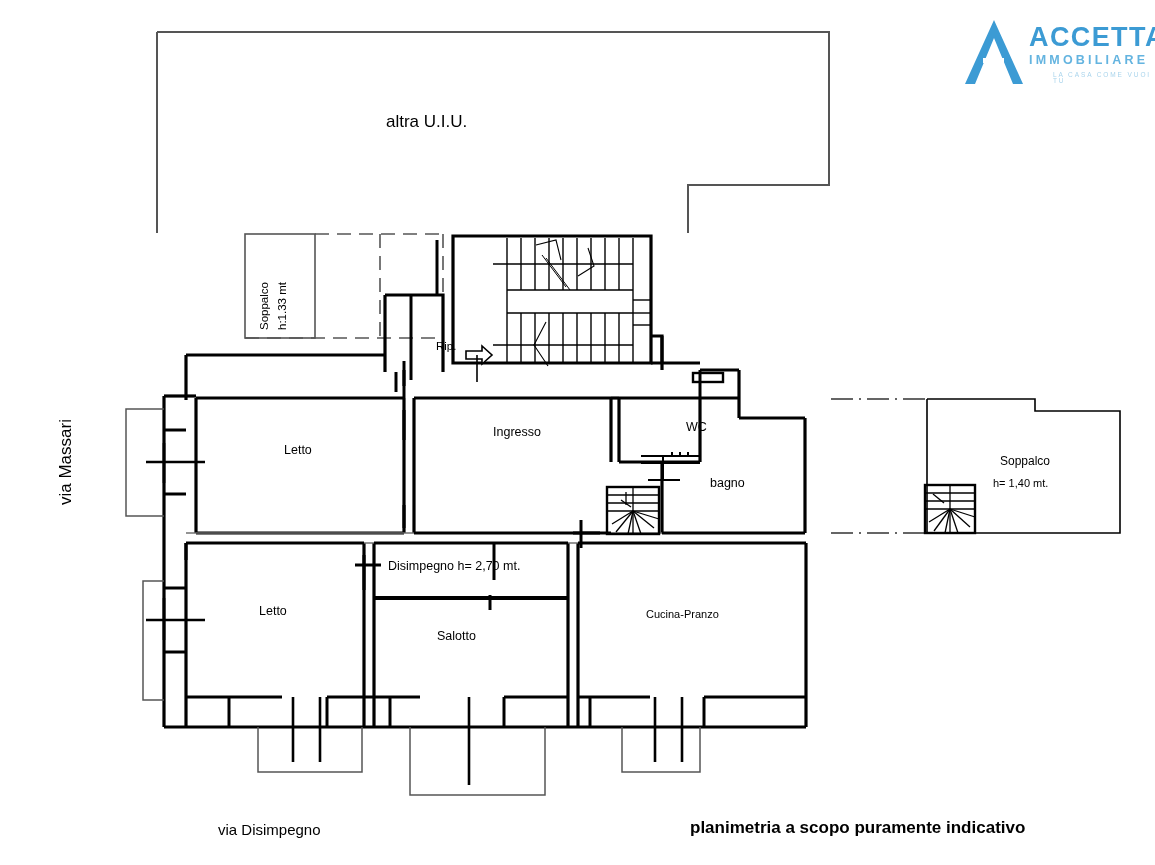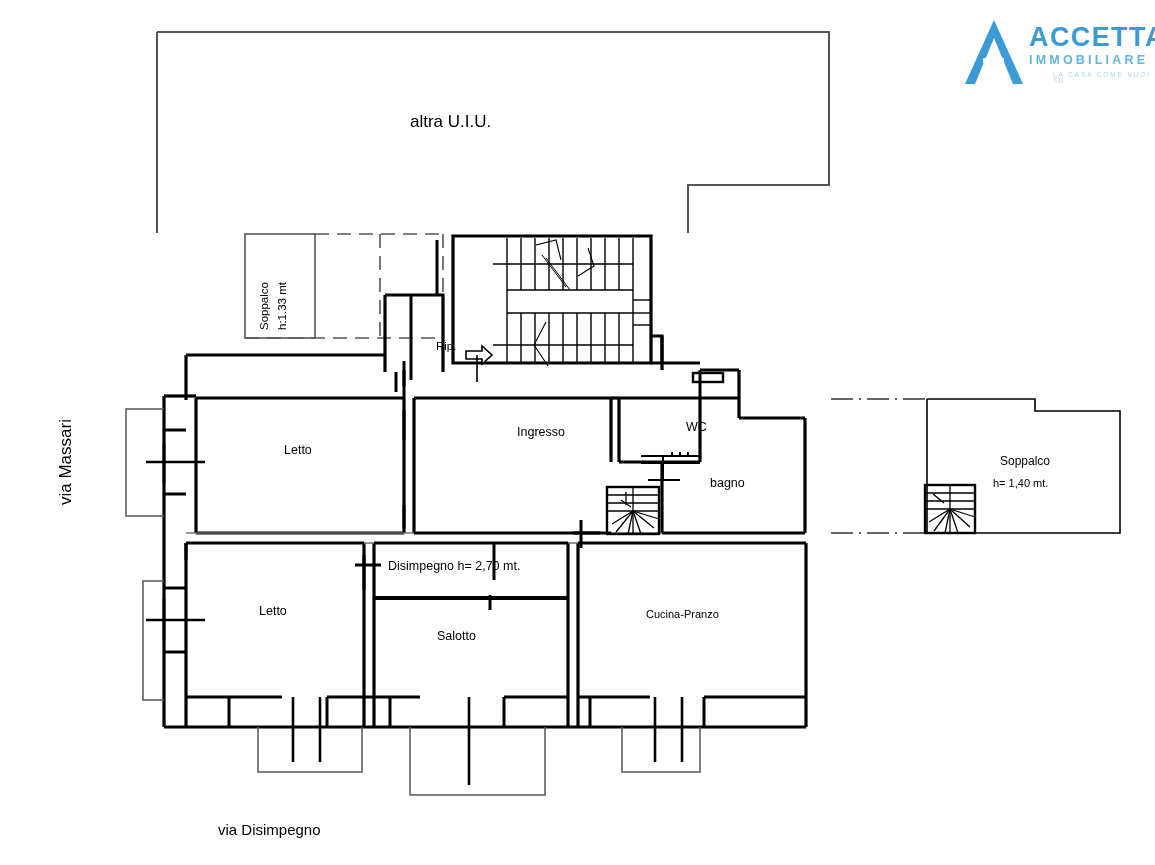--- a/index.html
+++ b/index.html
@@ -31,24 +31,24 @@
     font-size:6.5px;letter-spacing:1.9px;color:#A9D4EC;
     line-height:1;margin-top:5px;margin-left:24px;
   }
 
   
   .lbl{
     position:absolute;white-space:nowrap;
     font-family:"Liberation Sans","DejaVu Sans",sans-serif;
     color:#000;
   }
-  .lbl-altra{left:410px;top:112px;font-size:17px;}
+  .lbl-altra{left:386px;top:112px;font-size:17px;}
   .lbl-letto1{left:284px;top:443px;font-size:12.5px;}
   .lbl-letto2{left:259px;top:604px;font-size:12.5px;}
-  .lbl-ingresso{left:493px;top:425px;font-size:12.5px;margin-left:24px;}
+  .lbl-ingresso{left:493px;top:425px;font-size:12.5px;}
   .lbl-wc{left:686px;top:420px;font-size:12.5px;}
   .lbl-bagno{left:710px;top:476px;font-size:12.5px;}
   .lbl-rip{left:394px;top:340px;font-size:11.5px;margin-left:42px;}
   .lbl-salotto{left:437px;top:629px;font-size:12.5px;text-align:right;}
   .lbl-cucina{left:646px;top:608px;font-size:11px;}
   .lbl-disimpegno{left:388px;top:559px;font-size:12.5px;}
   .lbl-soppalco-r1{left:1000px;top:454px;font-size:12px;}
   .lbl-soppalco-r2{left:993px;top:477px;font-size:11px;}
   .lbl-anfiteatro{left:218px;top:821px;font-size:15px;}
   .lbl-indicativo{left:690px;top:818px;font-size:17px;font-weight:bold;}
@@ -333,20 +333,21 @@
   <div class="lbl lbl-disimpegno">Disimpegno  h= 2,70 mt.</div>
   <div class="lbl lbl-letto2">Letto</div>
   <div class="lbl lbl-salotto">Salotto</div>
   <div class="lbl lbl-cucina">Cucina-Pranzo</div>
 
   <div class="lbl lbl-soppalco-r1">Soppalco</div>
   <div class="lbl lbl-soppalco-r2">h= 1,40 mt.</div>
 
   <div class="lbl lbl-massari">via Massari</div>
   <div class="lbl lbl-anfiteatro">via Disimpegno</div>
+  <div class="lbl lbl-indicativo">planimetria a scopo puramente indicativo</div>
 
   <div class="logo-block">
     <svg class="logo-mark" viewBox="0 0 62 68">
       <path d="M31,2 L60,66 L50,66 L31,20 L12,66 L2,66 Z" fill="#3C9BD4"></path>
       <g fill="#ffffff">
         <rect x="20" y="40" width="5" height="5"></rect>
         <rect x="28" y="40" width="5" height="5"></rect>
         <rect x="36" y="40" width="5" height="5"></rect>
         <rect x="20" y="48" width="5" height="5"></rect>
         <rect x="28" y="48" width="5" height="5"></rect>

